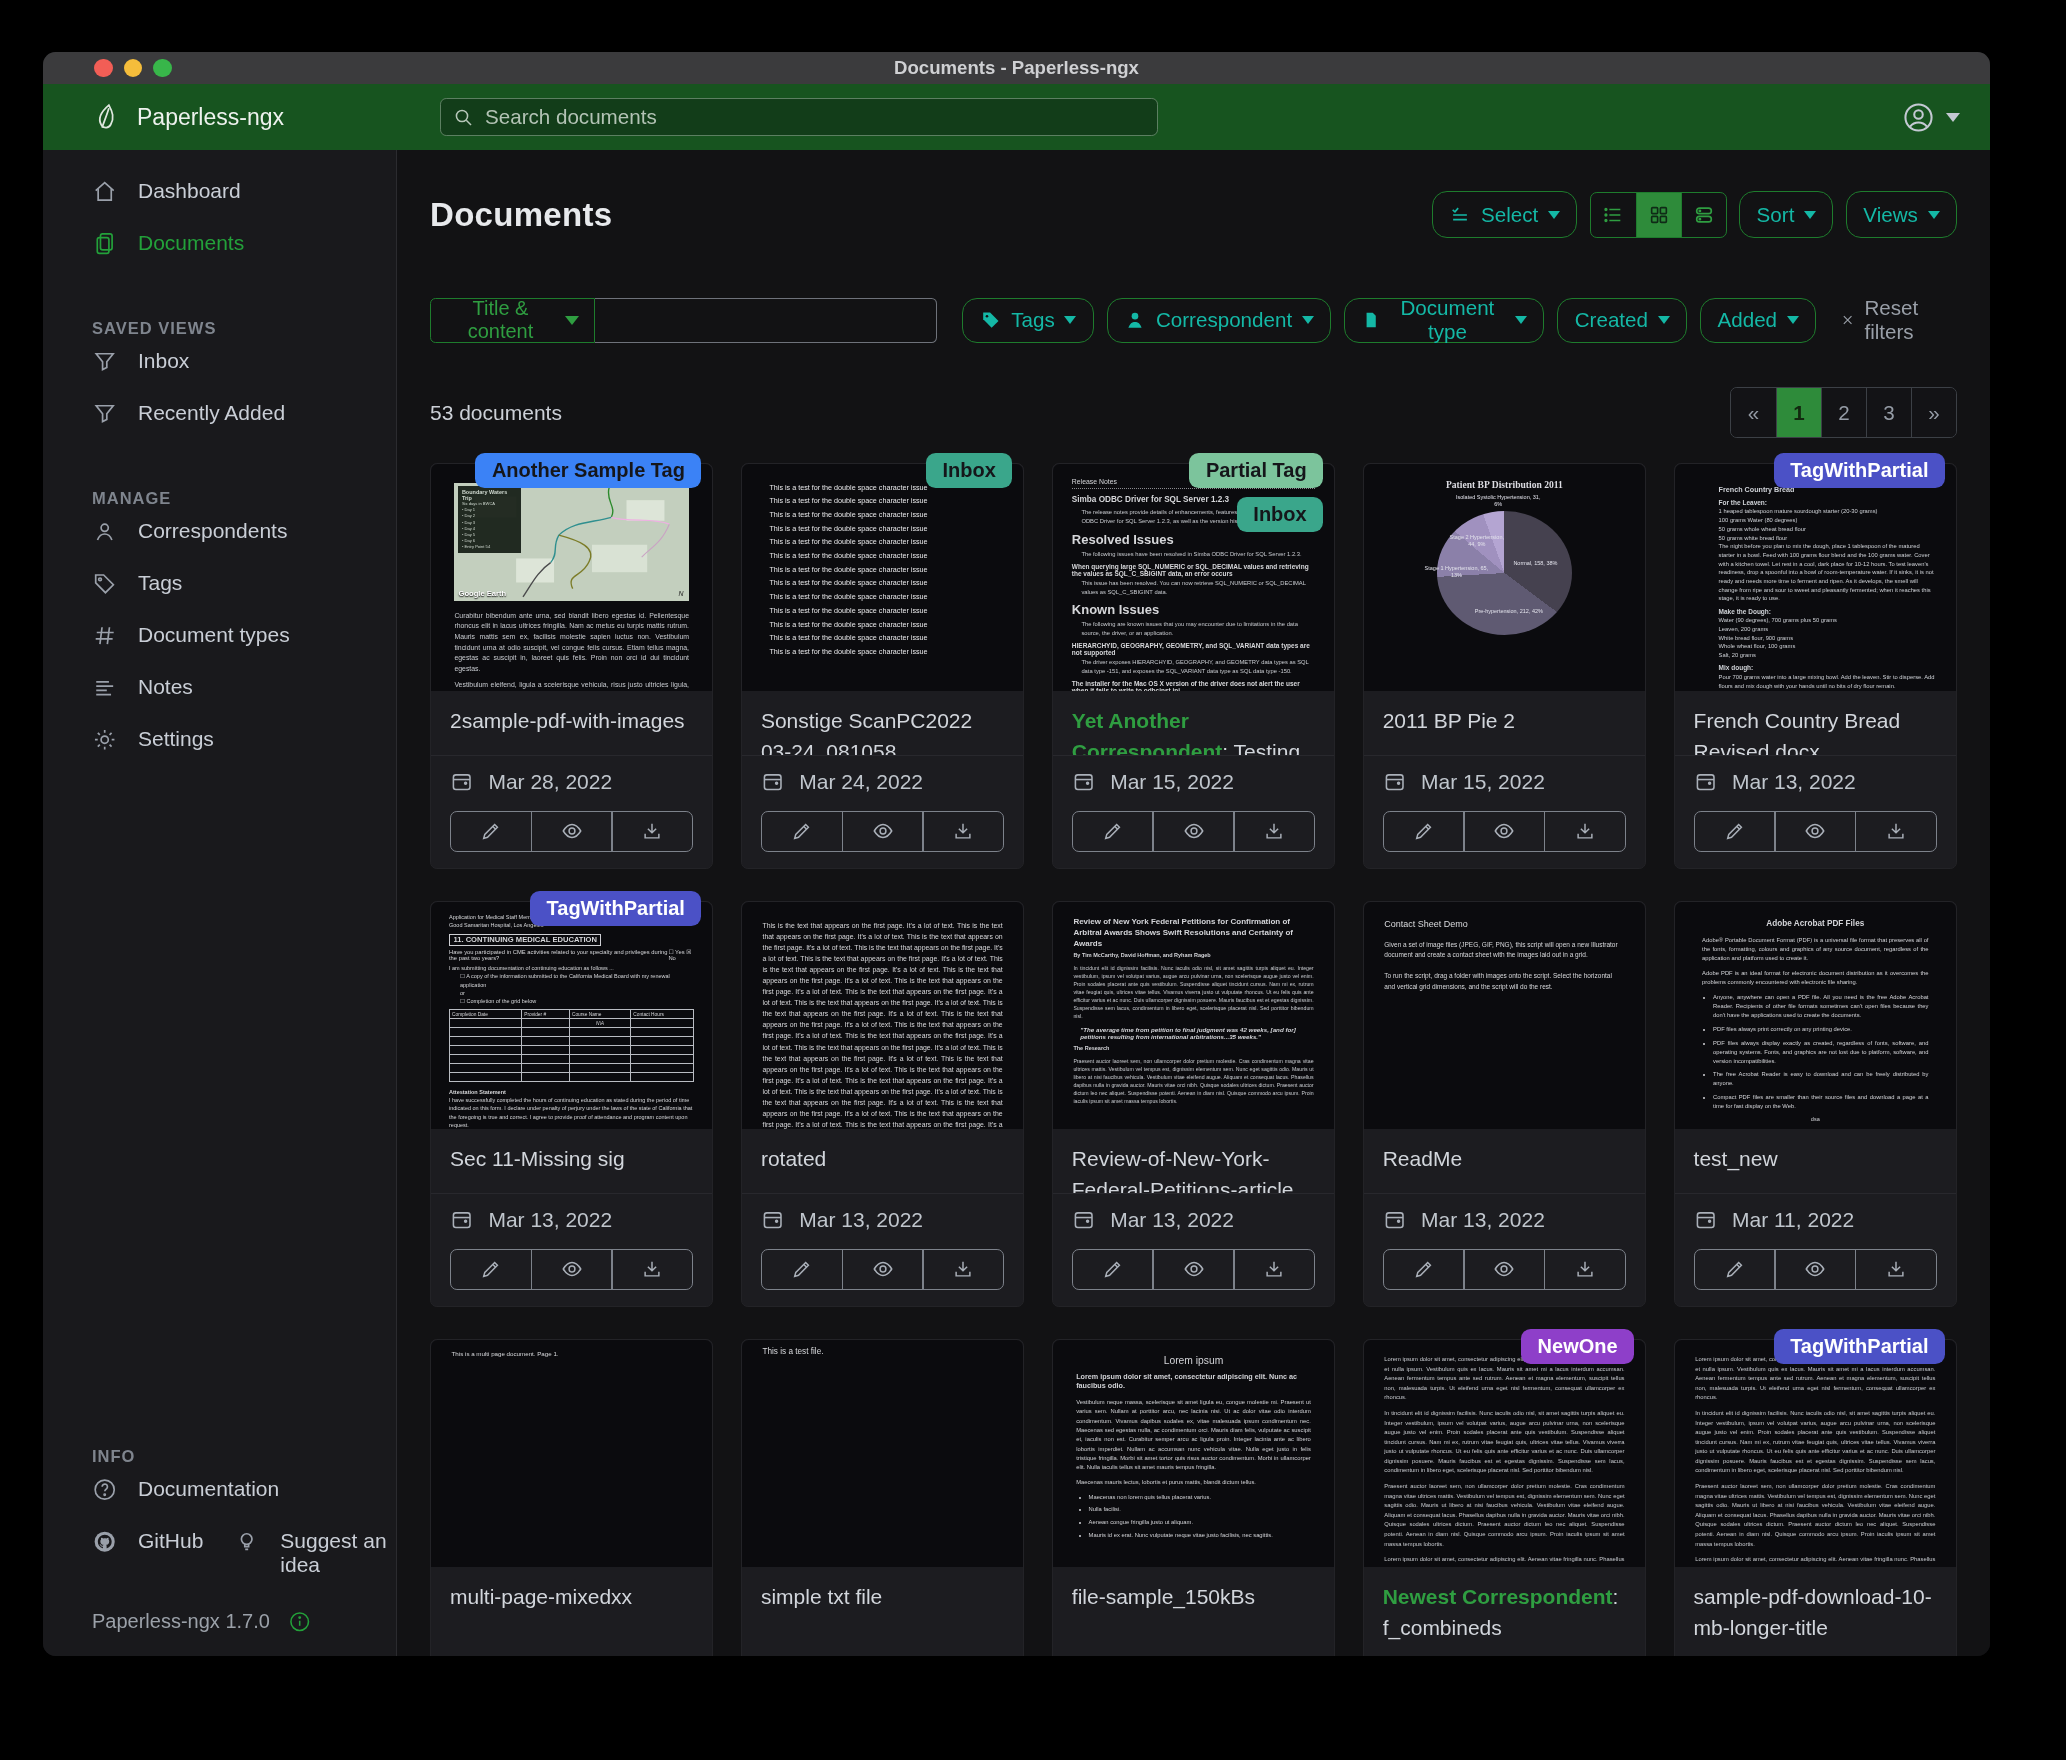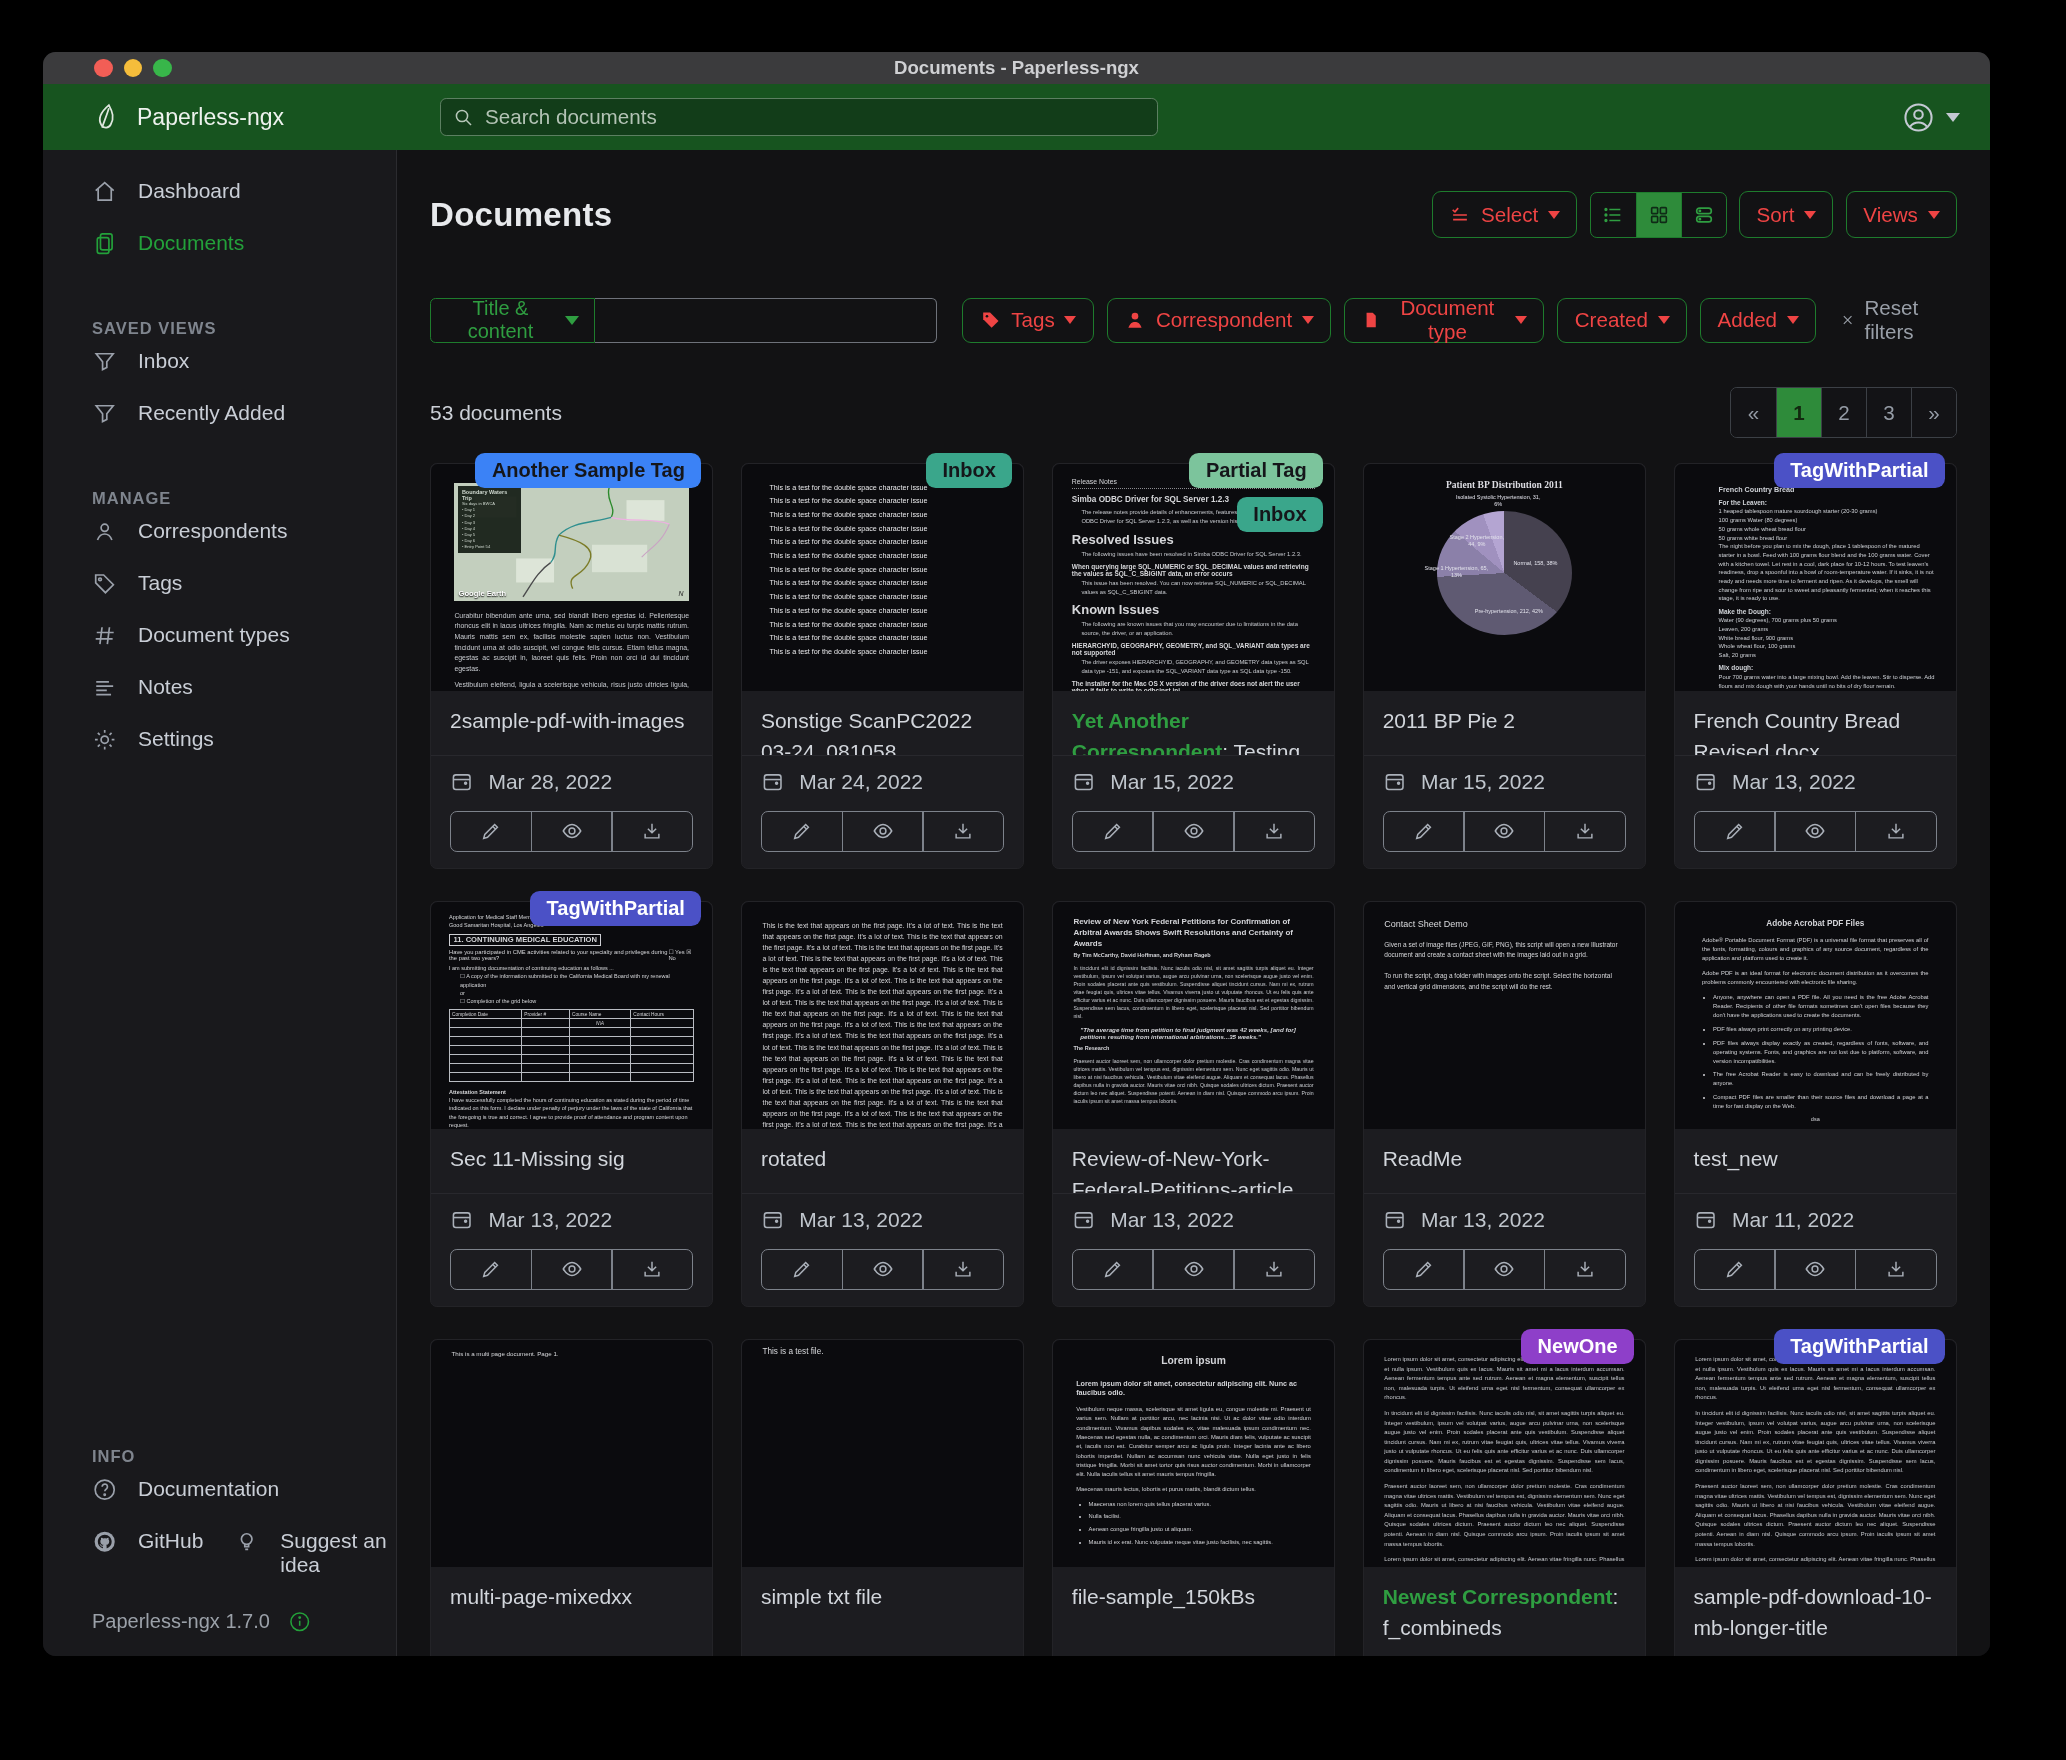--- a/index.html
+++ b/index.html
@@ -38,22 +38,22 @@
   .side-bottom { position:absolute; left:0; right:0; bottom:23.4px; }
   .gh-row { display:flex; align-items:center; }
   .gh-row .nav-item:last-child { padding-left:31px; }
   .version-row { margin:29px 0 0 49px; display:flex; align-items:center; gap:18px; font-size:20px; color:#9ba1a9; }
   .version-row svg { width:23.4px; height:23.4px; color:#23a13a; }
   
   .content { flex:1; padding:41px 33px 0 33px; background:#121214; overflow:hidden; position:relative; }
   .page-head { display:flex; align-items:center; justify-content:space-between; }
   h1 { font-size:33px; font-weight:700; color:#e7e9ec; letter-spacing:0.3px; }
   .toolbar { display:flex; align-items:center; gap:12.4px; }
-  .btn-green { height:47px; border:1.4px solid #1e7c2d; border-radius:9px; background:transparent;
-               color:#ef4444; font-size:20.6px; display:flex; align-items:center; gap:9.6px; padding:0 16.5px; cursor:pointer; }
+  .btn-green { height:47px; border:1.4px solid #1e7c2d; border-radius:15px; background:transparent;
+               color:#14b8a6; font-size:20.6px; display:flex; align-items:center; gap:9.6px; padding:0 16.5px; cursor:pointer; }
   .btn-green svg { width:22px; height:22px; }
   .btn-green .caret { border-top-width:8.2px; border-left-width:6.9px; border-right-width:6.9px; }
   .toggle-group { display:flex; border:1.4px solid #1e7c2d; border-radius:6.9px; overflow:hidden; }
   .seg { width:45px; height:44px; display:flex; align-items:center; justify-content:center; color:#2f9e41; cursor:pointer; }
   .seg + .seg { border-left:1.4px solid #1e7c2d; }
   .seg svg { width:22px; height:22px; }
   .seg.active { background:#2e8b3a; color:#0f2a16; }
   
   .filterbar { margin-top:58px; display:flex; align-items:center; }
   .tc-group { display:flex; }
@@ -134,21 +134,21 @@
   .contact p { font-size:6.5px; line-height:1.6; margin-bottom:11px; }
   .acro { padding:16.5px 27.5px; color:#d4d5d9; }
   .acro .aah { text-align:center; font-size:8.2px; font-weight:700; margin-bottom:8.2px; }
   .acro p { font-size:5.8px; line-height:1.6; text-align:justify; margin-bottom:5.5px; }
   .acro ul { margin:0 0 0 11px; }
   .acro li { font-size:5.8px; line-height:1.55; margin-bottom:4.8px; text-align:justify; }
   .acro .ft { text-align:center; font-size:5.5px; }
   .note { padding:9.6px 0 0 20.6px; font-size:6.2px; color:#d9dadd; }
   .note.big { font-size:8.2px; padding-top:6.9px; }
   .lorem { padding:15px 23.4px; color:#d2d3d7; }
-  .lorem .lh { text-align:center; font-size:10.3px; font-weight:700; margin-bottom:13px; }
+  .lorem .lh { text-align:center; font-size:10.3px; font-weight:400; margin-bottom:6px; }
   .lorem .li { font-size:7.2px; font-weight:700; margin-bottom:8.2px; }
   .lorem p { font-size:5.8px; line-height:1.6; text-align:justify; margin-bottom:5.5px; }
   .lorem ul { margin-left:12.4px; }
   .lorem li { font-size:5.8px; line-height:1.5; margin-bottom:4.1px; }
 </style>
 </head>
 <body>
 
 <div class="screen">
   <div class="window">

